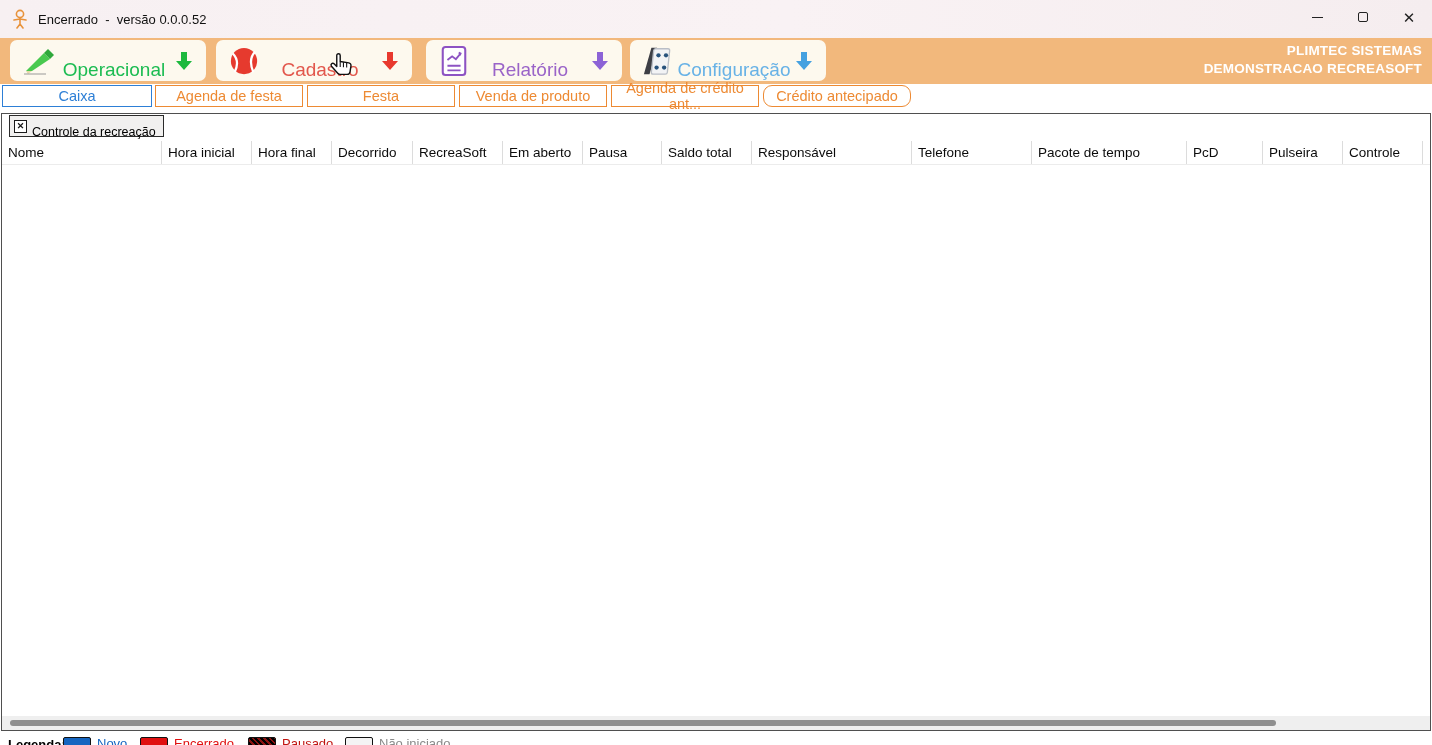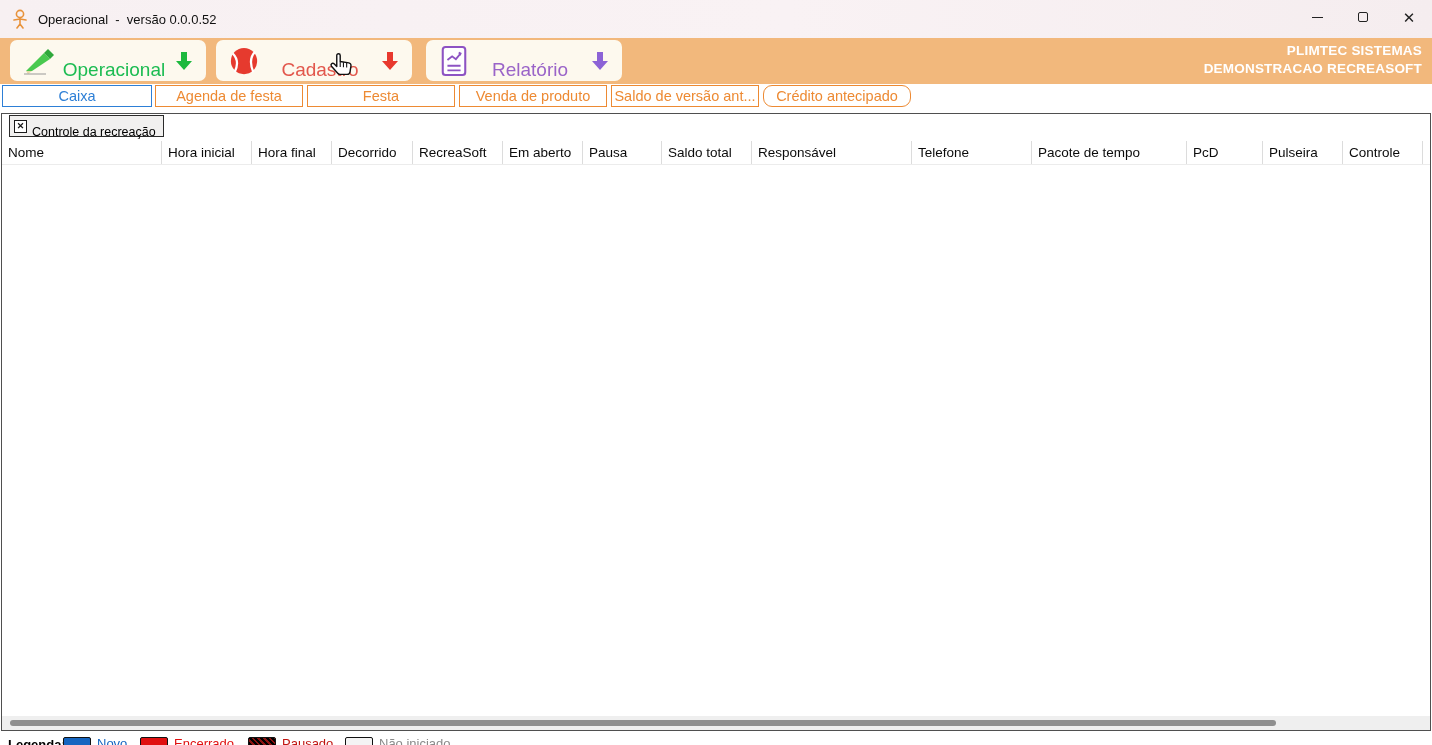--- a/index.html
+++ b/index.html
@@ -69,21 +69,21 @@
   .cursor { position:absolute; left:328px; top:52px; width:27px; height:28px; pointer-events:none; z-index:50; }
 </style>
 </head>
 <body>
 
 <div class="titlebar">
   <svg class="app-icon" viewBox="0 0 18 20">
     <circle cx="9" cy="5" r="3.6" fill="none" stroke="#e8923a" stroke-width="1.6"></circle>
     <path d="M9 9 v6 M3 11 L9 10 L15 11 M6 19 L9 15 L12 19" fill="none" stroke="#e8923a" stroke-width="1.6" stroke-linecap="round"></path>
   </svg>
-  <span class="app-title">Operacional  -  versão 0.0.0.52</span>
+  <span class="app-title">Encerrado  -  versão 0.0.0.52</span>
   <div class="win-controls">
     <div class="win-btn">
         <span class="glyph-min"></span>
       </div>
     <div class="win-btn">
         <span class="glyph-max"></span>
       </div>
     <div class="win-btn">
         <span class="glyph-close">✕</span>
       </div>
@@ -134,33 +134,51 @@
       </svg>
     </span>
     <span class="mlabel" style="color: rgb(154, 100, 200);">Relatório</span>
     <span class="menu-arrow" style="color: rgb(140, 99, 214);">
       <svg viewBox="0 0 20 22" width="20" height="22">
           <path fill="currentColor" d="M7 2 h6 v9 h5 l-8 9 -8 -9 h5 z"></path>
         </svg>
     </span>
   </div>
 
+  <div class="menu-btn" style="left:630px">
+    <span class="menu-icon">
+      <svg viewBox="0 0 34 34" width="32" height="32">
+        <polygon points="10,3 16,3 8,31 2,31" fill="#3d3f45"></polygon>
+        <rect x="13" y="4" width="17" height="27" rx="2" transform="skewX(-6)" fill="#f2f3f5" stroke="#b9bec6" stroke-width="1.4"></rect>
+        <circle cx="17.5" cy="11" r="2.3" fill="#27527c"></circle>
+        <circle cx="25.5" cy="11" r="2.3" fill="#27527c"></circle>
+        <circle cx="15.5" cy="24" r="2.3" fill="#27527c"></circle>
+        <circle cx="23.5" cy="24" r="2.3" fill="#27527c"></circle>
+      </svg>
+    </span>
+    <span class="mlabel" style="color: rgb(104, 178, 230);">Configuração</span>
+    <span class="menu-arrow" style="color: rgb(69, 161, 224);">
+      <svg viewBox="0 0 20 22" width="20" height="22">
+          <path fill="currentColor" d="M7 2 h6 v9 h5 l-8 9 -8 -9 h5 z"></path>
+        </svg>
+    </span>
+  </div>
 
   <div class="brand">
     <div>PLIMTEC SISTEMAS</div>
     <div>DEMONSTRACAO RECREASOFT</div>
   </div>
 </div>
 
 <div class="subrow">
   <button class="sub-btn" style="left: 2px; width: 150px; color: rgb(45, 127, 214);">Caixa</button>
   <button class="sub-btn" style="left: 155px; width: 148px; color: rgb(237, 138, 51);">Agenda de festa</button>
   <button class="sub-btn" style="left: 307px; width: 148px; color: rgb(237, 138, 51);">Festa</button>
   <button class="sub-btn" style="left: 459px; width: 148px; color: rgb(237, 138, 51);">Venda de produto</button>
-  <button class="sub-btn" style="left: 611px; width: 148px; color: rgb(237, 138, 51);">Saldo de versão ant...</button>
+  <button class="sub-btn" style="left: 611px; width: 148px; color: rgb(237, 138, 51);">Agenda de crédito ant...</button>
   <button class="sub-btn" style="left: 763px; width: 148px; color: rgb(237, 138, 51); border-radius: 9px;">Crédito antecipado</button>
 </div>
 
 <div class="tabcontrol">
 
   <div class="tab">
     <span class="tab-close">✕</span>
     <span class="tab-label">Controle da recreação</span>
   </div>
 

